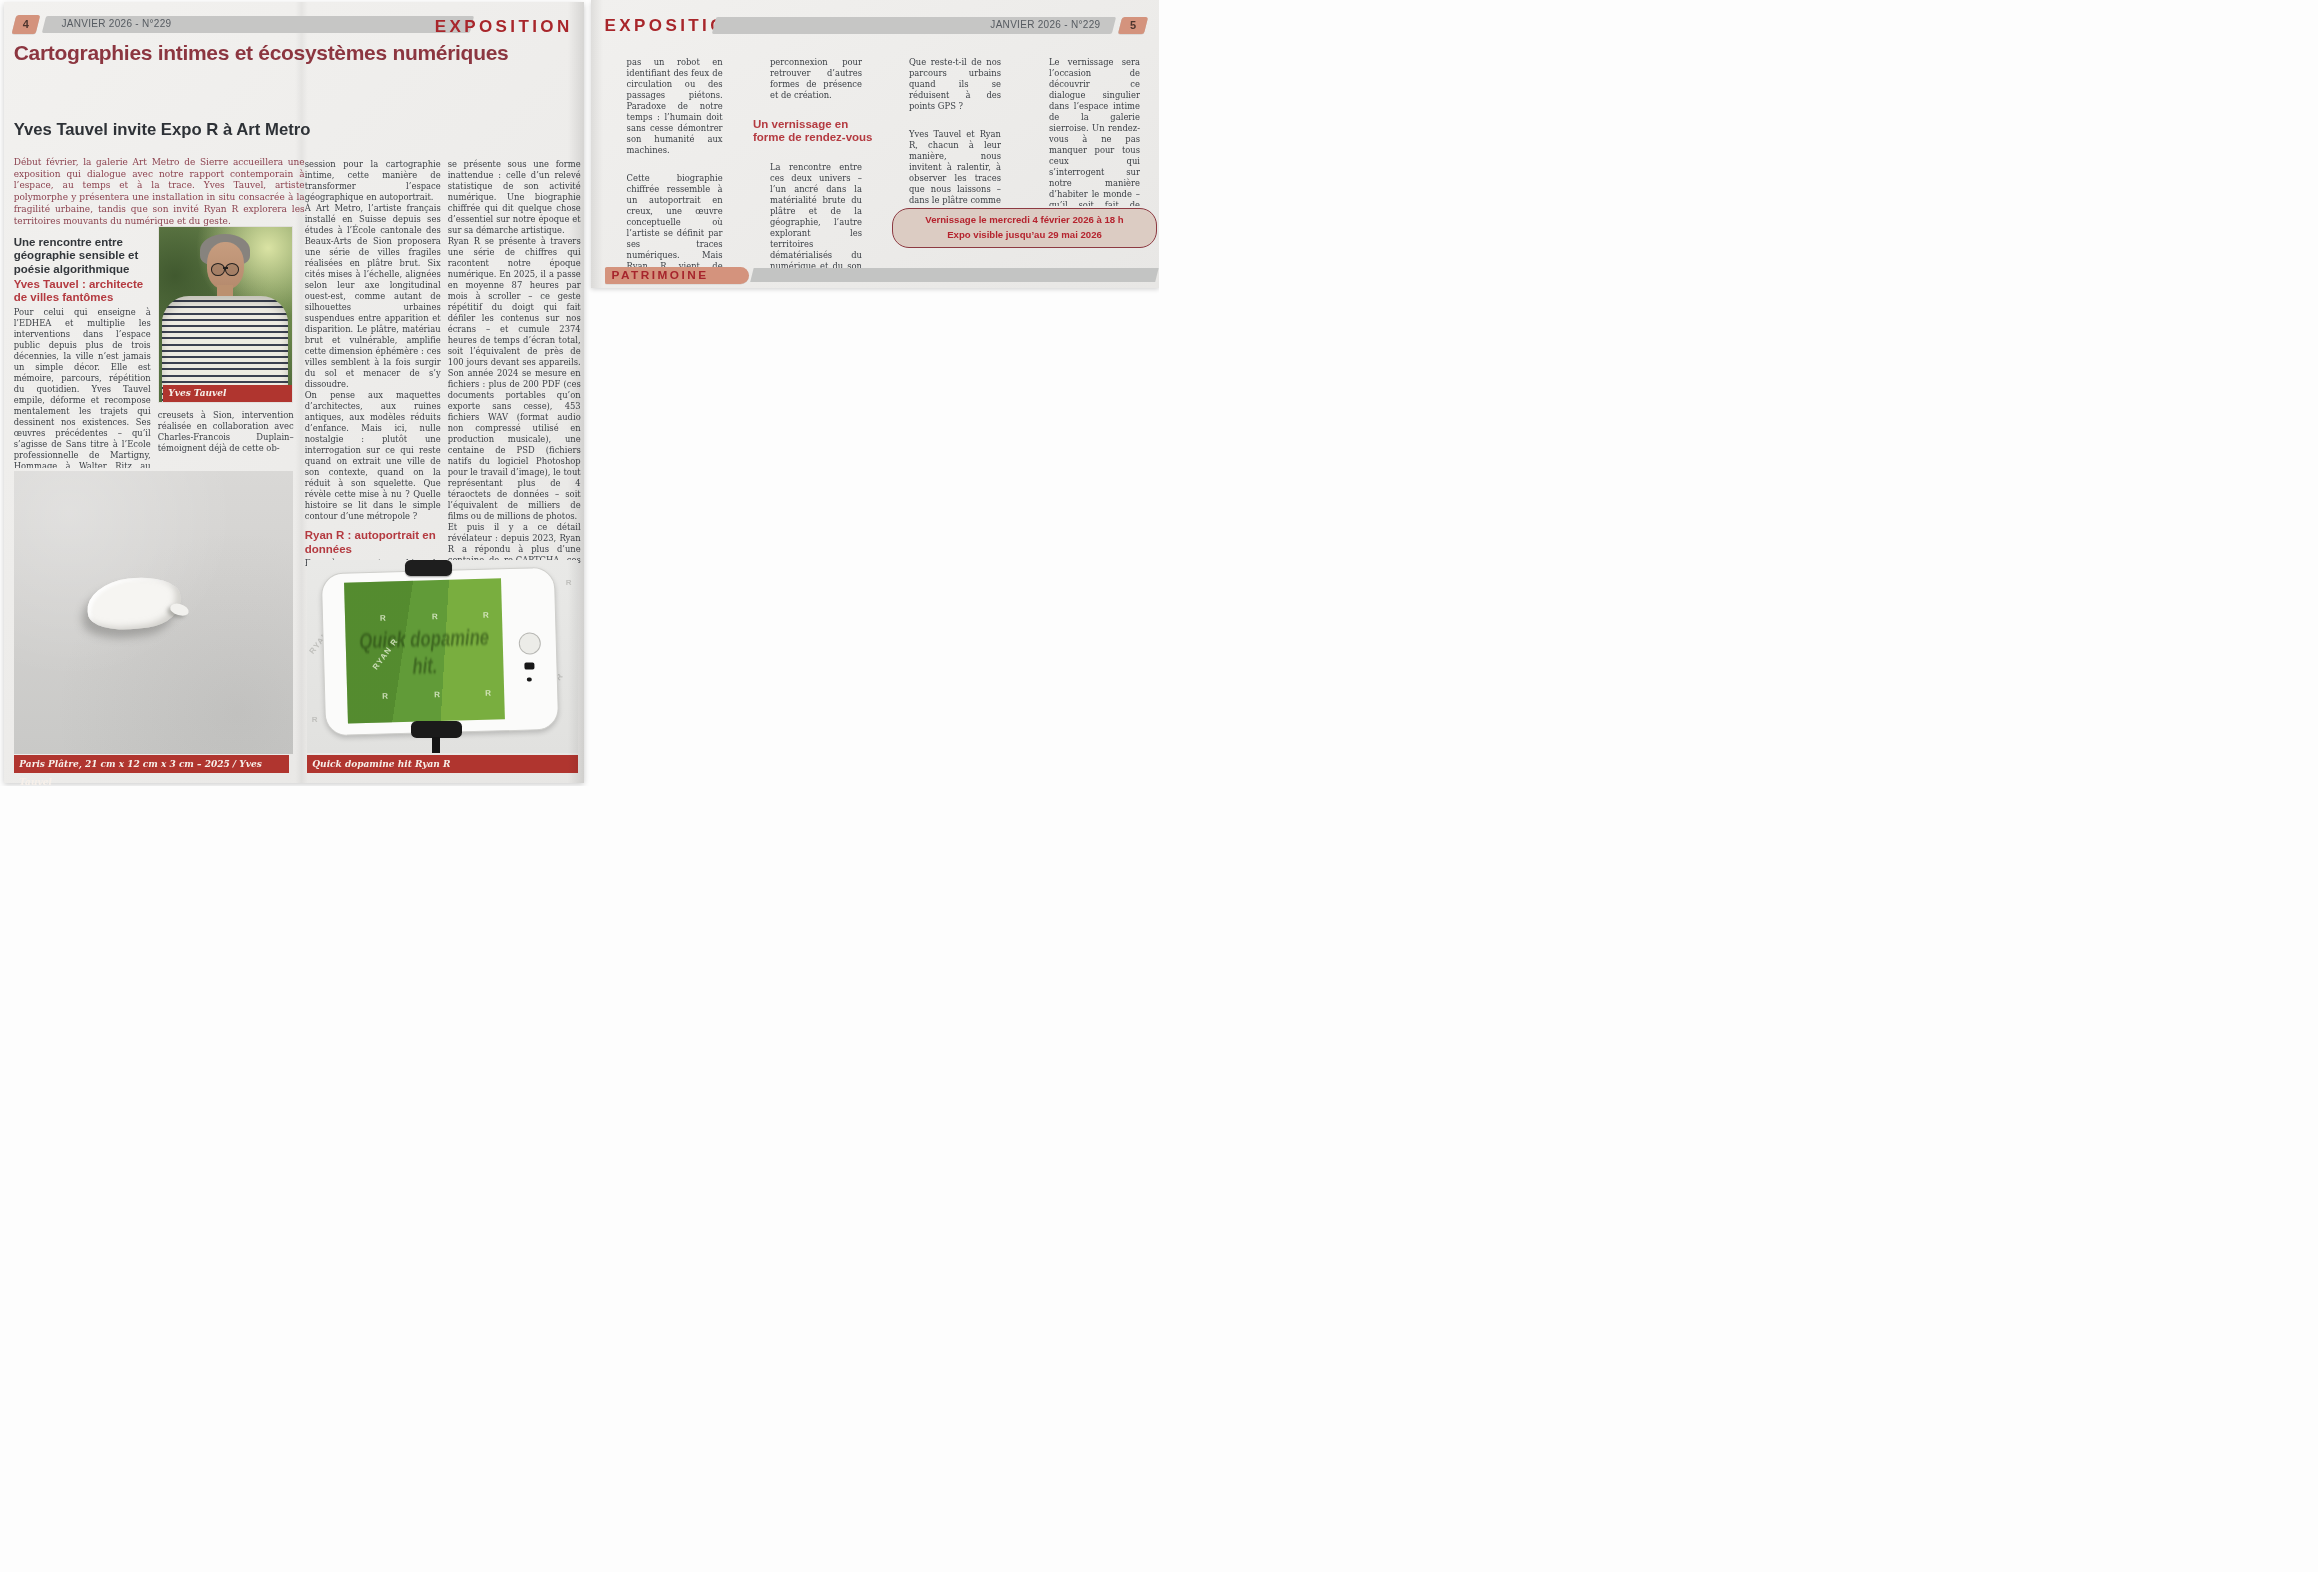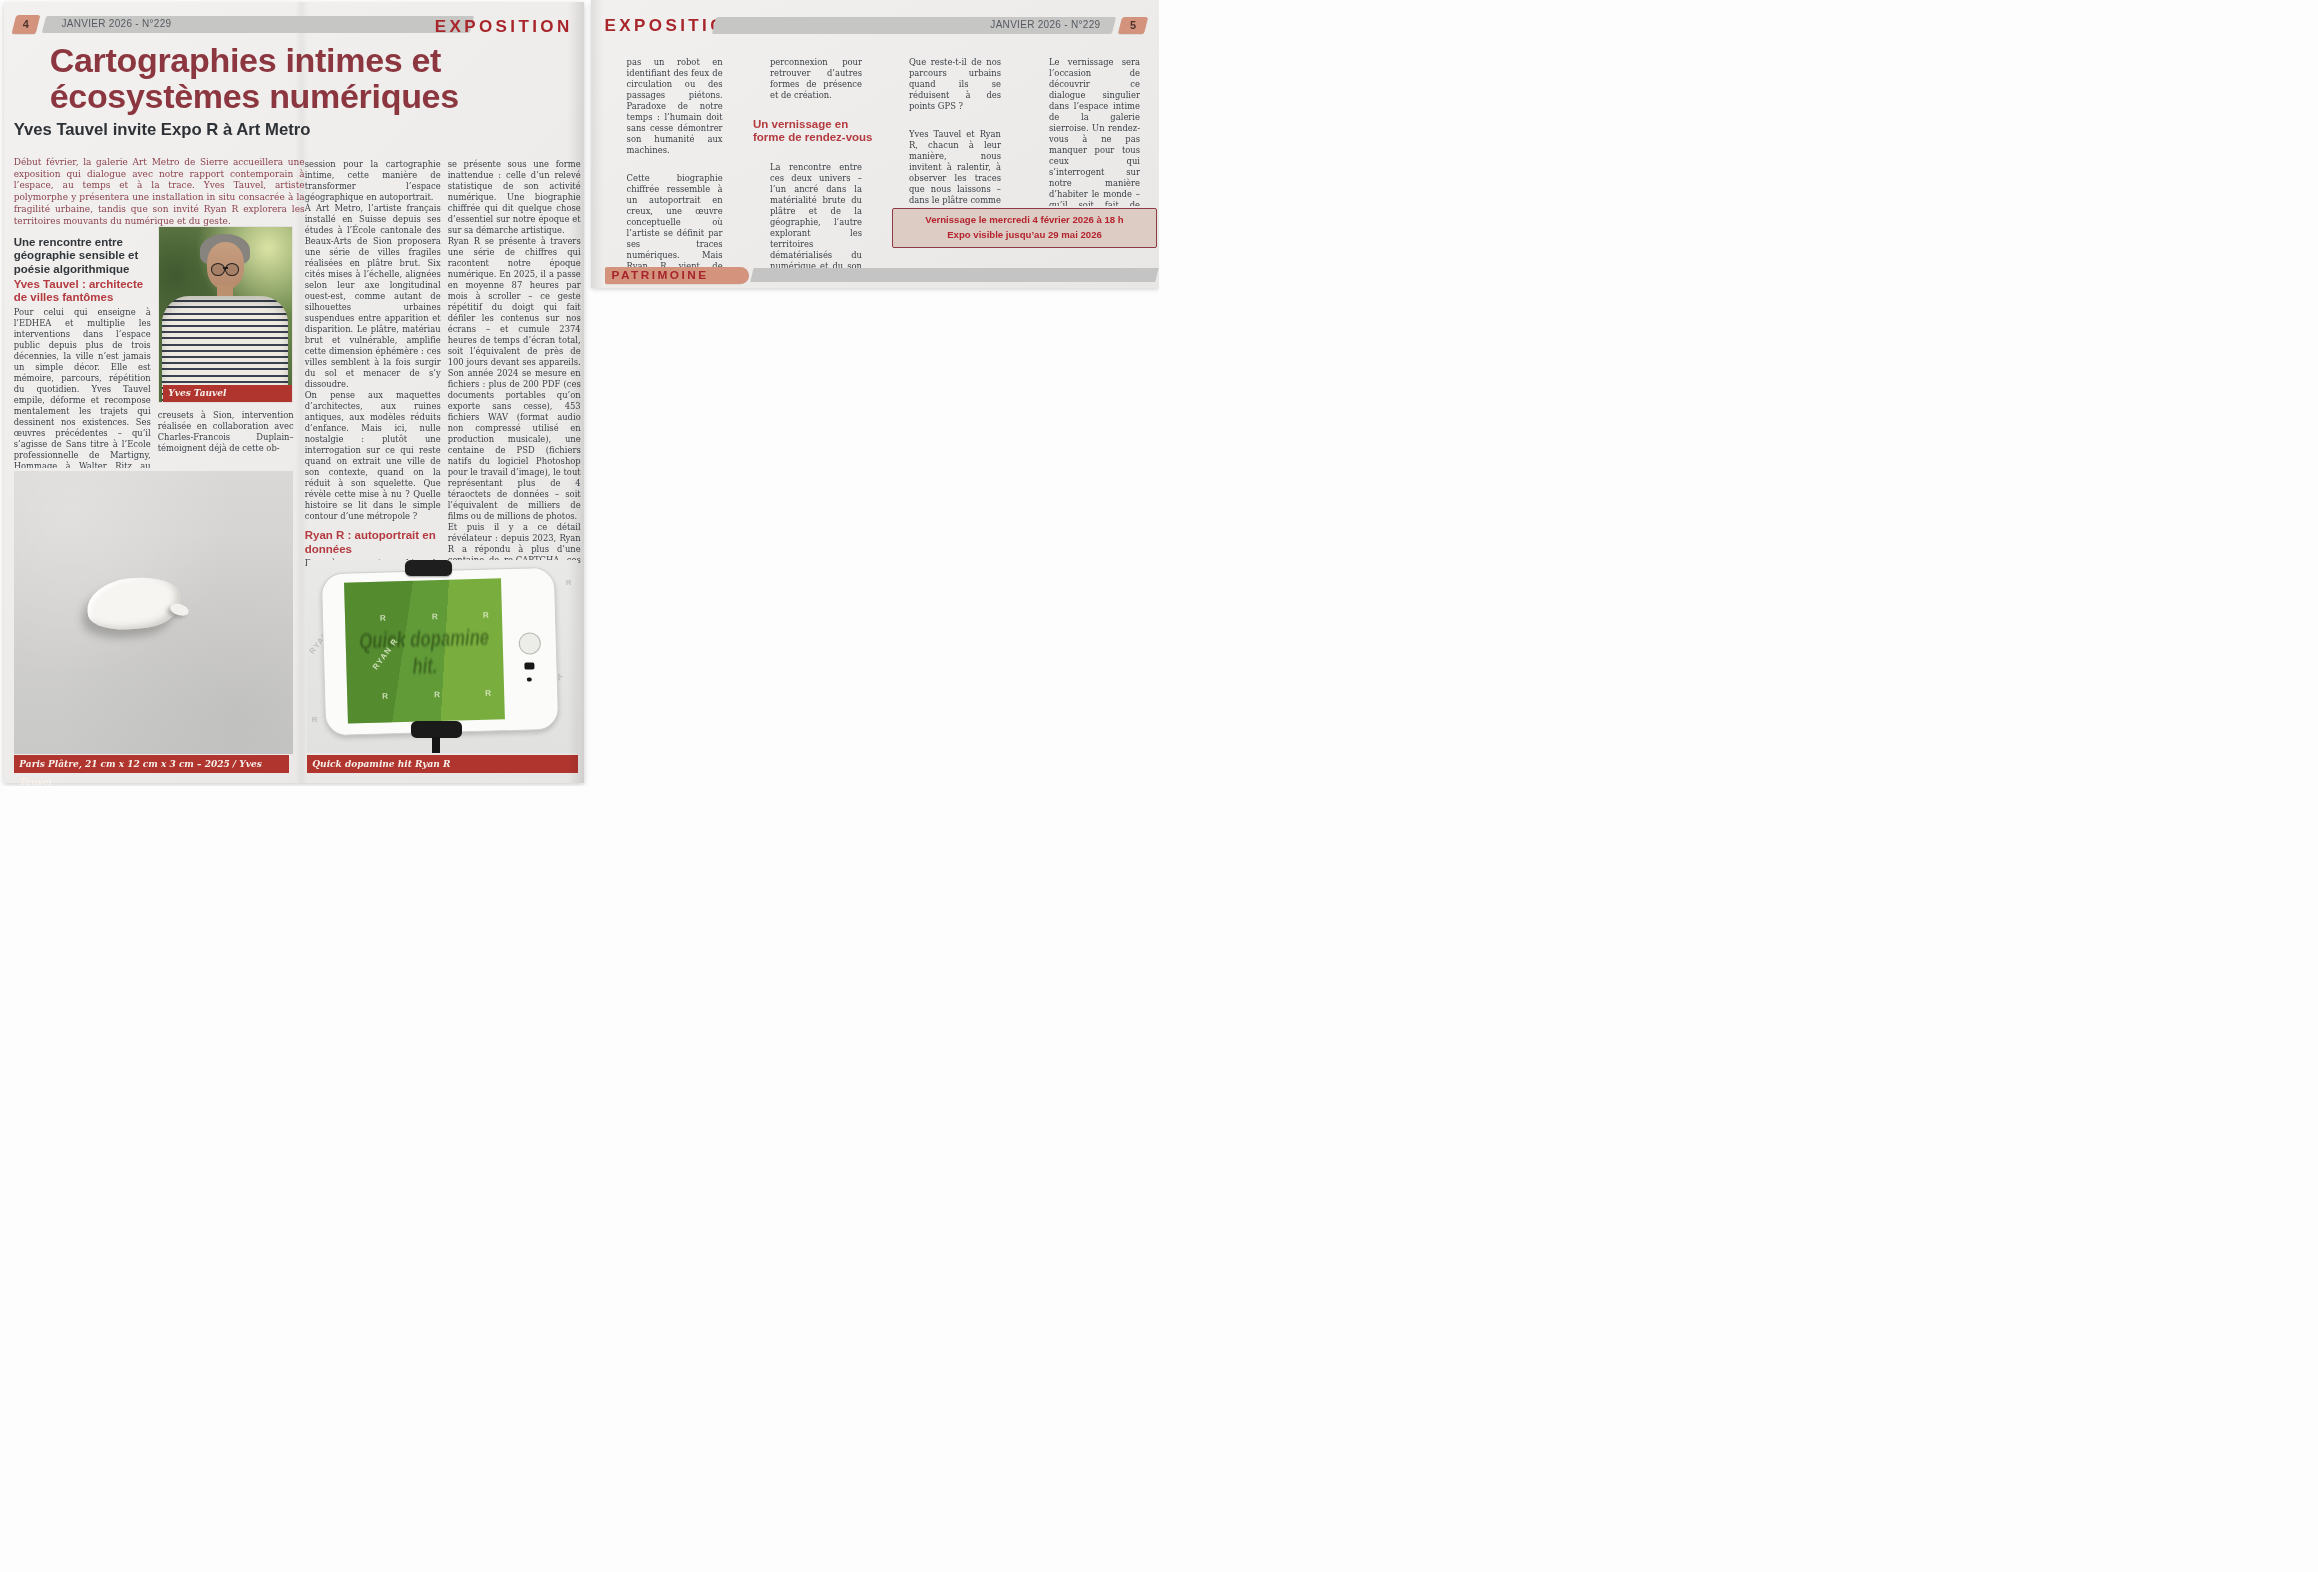--- a/index.html
+++ b/index.html
@@ -24,21 +24,21 @@
     box-shadow:0 0.6px 0.6px rgba(0,0,0,.15);}
   .numbox span{display:block;transform:skewX(14deg);text-align:center;line-height:18.6px;
     font-family:"Liberation Sans",sans-serif;font-weight:bold;font-size:11px;color:#4d352e;}
   .graybar{height:16.7px;background:#c6c6c5;transform:skewX(-14deg);border-radius:1.9px;}
   .graybar span{display:block;transform:skewX(14deg);line-height:16.7px;
     font-family:"Liberation Sans",sans-serif;font-size:10px;color:#565b61;letter-spacing:0.3px;}
   .section-word{font-family:"Liberation Sans",sans-serif;font-weight:bold;font-size:17px;
     letter-spacing:3.4px;color:#a8262b;}
   
   .headline{left:10px;top:40px;width:563px;font-family:"Liberation Sans",sans-serif;
-    font-weight:bold;font-size:34px;line-height:1.07;letter-spacing:-0.3px;color:#8c3640;margin-left:36px;}
+    font-weight:bold;font-size:21px;line-height:1.07;letter-spacing:-0.3px;color:#8c3640;}
   .subtitle{left:10px;top:118px;width:434px;font-family:"Liberation Sans",sans-serif;
     font-weight:bold;font-size:16.7px;color:#2e3237;}
   .lead{left:10px;top:155px;width:291px;font-size:9px;line-height:11.8px;
     color:#8d4350;text-align:justify;}
   .col{text-align:justify;color:#3c4046;font-size:8.4px;line-height:11px;overflow:hidden;}
   .col p{margin:0;}
   .sub-dark{font-family:"Liberation Sans",sans-serif;font-weight:bold;font-size:11.5px;
     line-height:1.16;color:#32363b;text-align:left;}
   .sub-red{font-family:"Liberation Sans",sans-serif;font-weight:bold;font-size:11.5px;
     line-height:1.16;color:#b43a40;text-align:left;margin:1.9px 0 2.5px;}
@@ -112,21 +112,21 @@
   .pole{position:absolute;left:125px;top:177px;width:8.7px;height:16px;background:#141414;}
   .phone-cap{left:303px;top:753px;width:271px;height:18.6px;line-height:18.6px;}
   
   .rc{text-align:justify;color:#3c4046;font-size:8.4px;line-height:11px;overflow:hidden;}
   .rc p{margin:17px;}
   .rc1{left:18.6px;top:40px;width:130px;height:229px;}
   .rc2{left:162px;top:40px;width:126px;height:229px;}
   .rc3{left:301px;top:40px;width:126px;height:166px;}
   .rc4{left:441px;top:40px;width:125px;height:166px;}
   .credits{text-align:right;font-style:italic;font-size:10px;line-height:11.8px;margin-top:8.7px;}
-  .vbox{left:301px;top:208px;width:265px;height:40px;border:1.2px solid #8d3a42;border-radius:2px;
+  .vbox{left:301px;top:208px;width:265px;height:40px;border:1.2px solid #8d3a42;border-radius:17px;
     background:#dcccc3;display:flex;flex-direction:column;justify-content:center;
     text-align:center;font-family:"Liberation Sans",sans-serif;font-weight:bold;font-size:9.6px;
     line-height:1.55;color:#b5232e;box-sizing:border-box;}
   .pat-band{left:13.6px;top:267px;width:144px;height:16.7px;background:#d4937d;
     border-radius:1.9px 8.7px 8.7px 1.9px;box-shadow:0 0.6px 0.6px rgba(0,0,0,.12);}
   .pat-band span{display:block;font-family:"Liberation Sans",sans-serif;font-weight:bold;
     font-size:11.8px;line-height:16.7px;letter-spacing:2.5px;color:#a6242c;padding-left:6.8px;}
   .pat-bar{left:161px;top:268px;width:405px;height:13.6px;background:#c3c4c3;transform:skewX(-14deg);}
 </style>
 </head>

